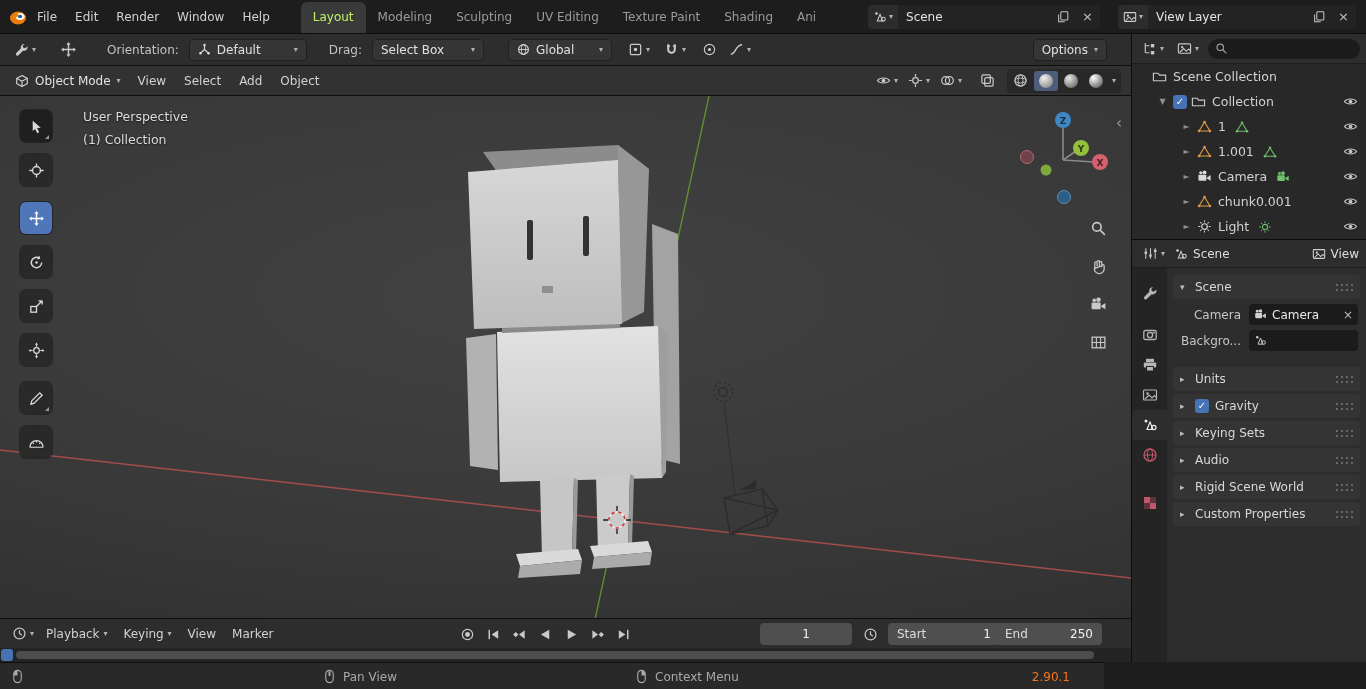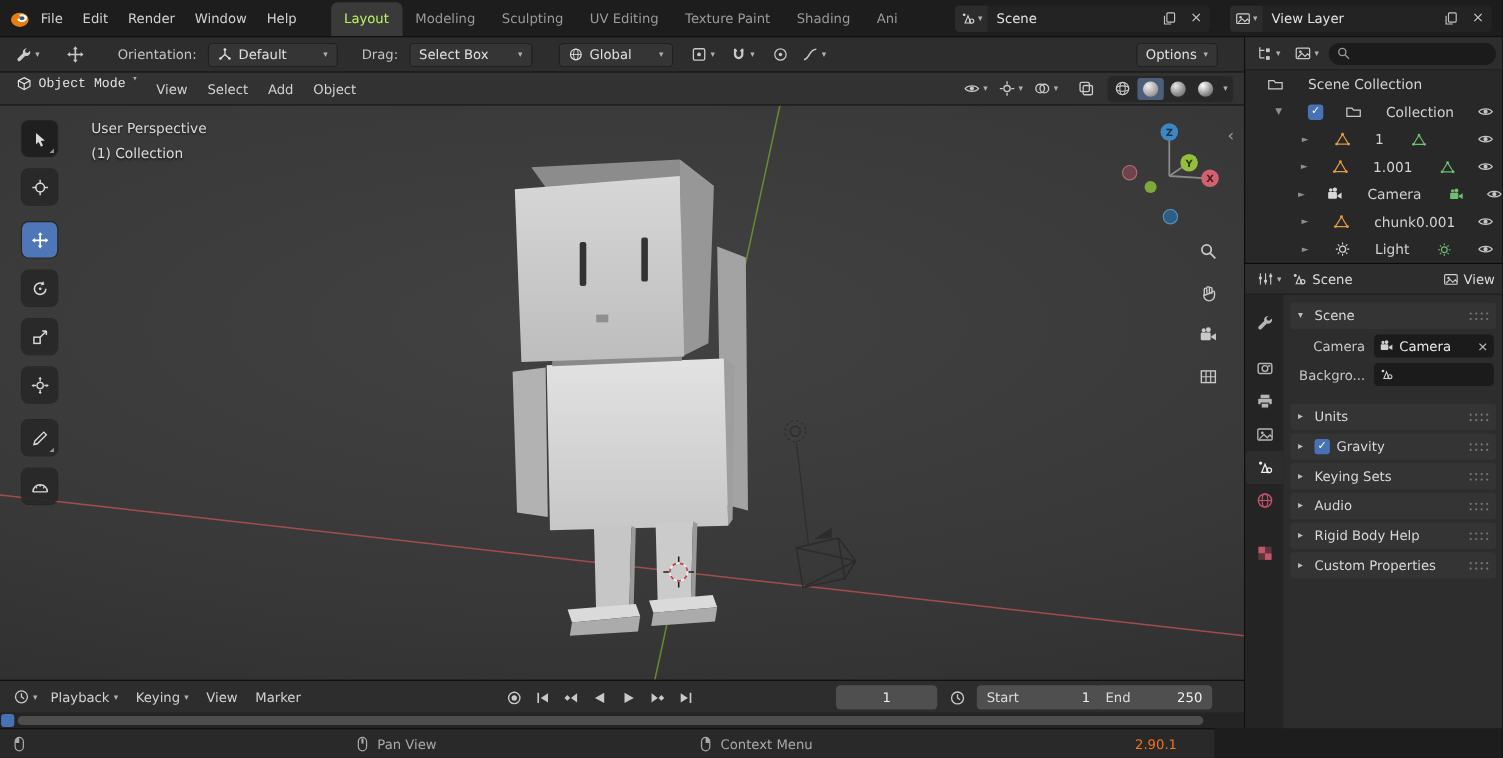--- a/index.html
+++ b/index.html
@@ -24,21 +24,21 @@
 
   
   #toolsettings{position:absolute;left:0;top:34px;width:1131px;height:32px;background:#2d2d2d;border-bottom:1px solid #0e0e0e;display:flex;align-items:center;padding:0 10px;}
   .dd{display:flex;align-items:center;gap:6px;background:#353535;border:1px solid #202020;border-radius:4px;height:22px;padding:0 8px;color:#e0e0e0;white-space:nowrap;}
   .ts-label{color:#c3c3c3;white-space:nowrap;}
   .icon-btn{display:flex;align-items:center;gap:3px;padding:2px 4px;border-radius:3px;color:#c9c9c9;}
 
   
   #vp-header{position:absolute;left:0;top:66px;width:1131px;height:30px;background:#323232;border-bottom:1px solid #0e0e0e;display:flex;align-items:center;padding:0 8px;gap:2px;}
   #vp-header .menu-item{height:22px;padding:0 8px;}
-  .mode-btn{display:flex;gap:6px;height:24px;padding:0 7px;border-radius:4px;color:#e3e3e3;font-family:Liberation Mono, monospace;}
+  .mode-btn{display:flex;align-items:center;gap:6px;height:24px;padding:0 7px;border-radius:4px;color:#e3e3e3;}
   .shade-group{display:flex;align-items:center;background:#282828;border-radius:4px;height:24px;padding:0 2px;gap:1px;}
   .shade-btn{width:24px;height:20px;display:flex;align-items:center;justify-content:center;border-radius:3px;}
   .shade-btn.active{background:#4d5e7a;}
   .sphere{width:14px;height:14px;border-radius:50%;background:radial-gradient(circle at 35% 30%, #efefef, #9a9a9a 70%, #6f6f6f);}
   .sphere.mat{background:radial-gradient(circle at 35% 30%, #e8e8e8, #8a8a8a 60%, #555);}
   .sphere.ren{background:radial-gradient(circle at 32% 28%, #ffffff, #bbb 35%, #666 80%);}
 
   
   #viewport{position:absolute;left:0;top:96px;width:1131px;height:522px;overflow:hidden;
     background:radial-gradient(ellipse 120% 90% at 48% 38%, #424242 0%, #383838 55%, #2b2b2b 100%);}
@@ -64,21 +64,21 @@
 
   
   #statusbar{position:absolute;left:0;top:662px;width:1104px;height:27px;background:#292929;border-top:1px solid #0e0e0e;color:#a9a9a9;}
   .sb-item{position:absolute;top:0;height:27px;display:flex;align-items:center;gap:6px;}
   #sb-version{position:absolute;right:34px;top:0;height:27px;display:flex;align-items:center;color:#f97316;}
 
   
   #outliner{position:absolute;left:1131px;top:34px;width:235px;height:206px;background:#282828;border-left:1px solid #0c0c0c;border-bottom:1px solid #0c0c0c;}
   .ol-header{height:30px;background:#2d2d2d;border-bottom:1px solid #1e1e1e;display:flex;align-items:center;padding:0 6px;gap:5px;}
   .ol-search{flex:1;height:20px;background:#1b1b1b;border-radius:10px;display:flex;align-items:center;padding:0 7px;color:#9a9a9a;}
-  .ol-row{height:25px;display:flex;align-items:center;padding-right:8px;gap:20px;color:#d2d2d2;font-size:12.5px;white-space:nowrap;}
+  .ol-row{height:25px;display:flex;align-items:center;padding-right:8px;gap:4px;color:#d2d2d2;font-size:12.5px;white-space:nowrap;}
   .ol-caret{width:13px;text-align:center;color:#8f8f8f;font-size:8px;}
   .ol-label{margin-left:2px;}
   .eye{margin-left:auto;color:#c4c4c4;}
   .checkbox{width:14px;height:14px;background:#4772b3;border-radius:3px;display:flex;align-items:center;justify-content:center;}
   .checkbox .chk{color:#fff;font-size:10px;line-height:1;}
   .datico{margin-left:5px;}
 
   
   #properties{position:absolute;left:1131px;top:240px;width:235px;height:422px;background:#2d2d2d;border-left:1px solid #0c0c0c;display:flex;flex-direction:column;}
   .pr-header{height:28px;background:#2d2d2d;border-bottom:1px solid #1f1f1f;display:flex;align-items:center;padding:0 7px;gap:5px;flex:none;}
@@ -930,21 +930,21 @@
           <span>Keying Sets</span>
           <span class="dots"></span>
         </div>
         <div class="panel-hdr">
           <span class="pcaret">▸</span>
           <span>Audio</span>
           <span class="dots"></span>
         </div>
         <div class="panel-hdr">
           <span class="pcaret">▸</span>
-          <span>Rigid Body Help</span>
+          <span>Rigid Scene World</span>
           <span class="dots"></span>
         </div>
         <div class="panel-hdr">
           <span class="pcaret">▸</span>
           <span>Custom Properties</span>
           <span class="dots"></span>
         </div>
       </div>
     </div>
   </div>

